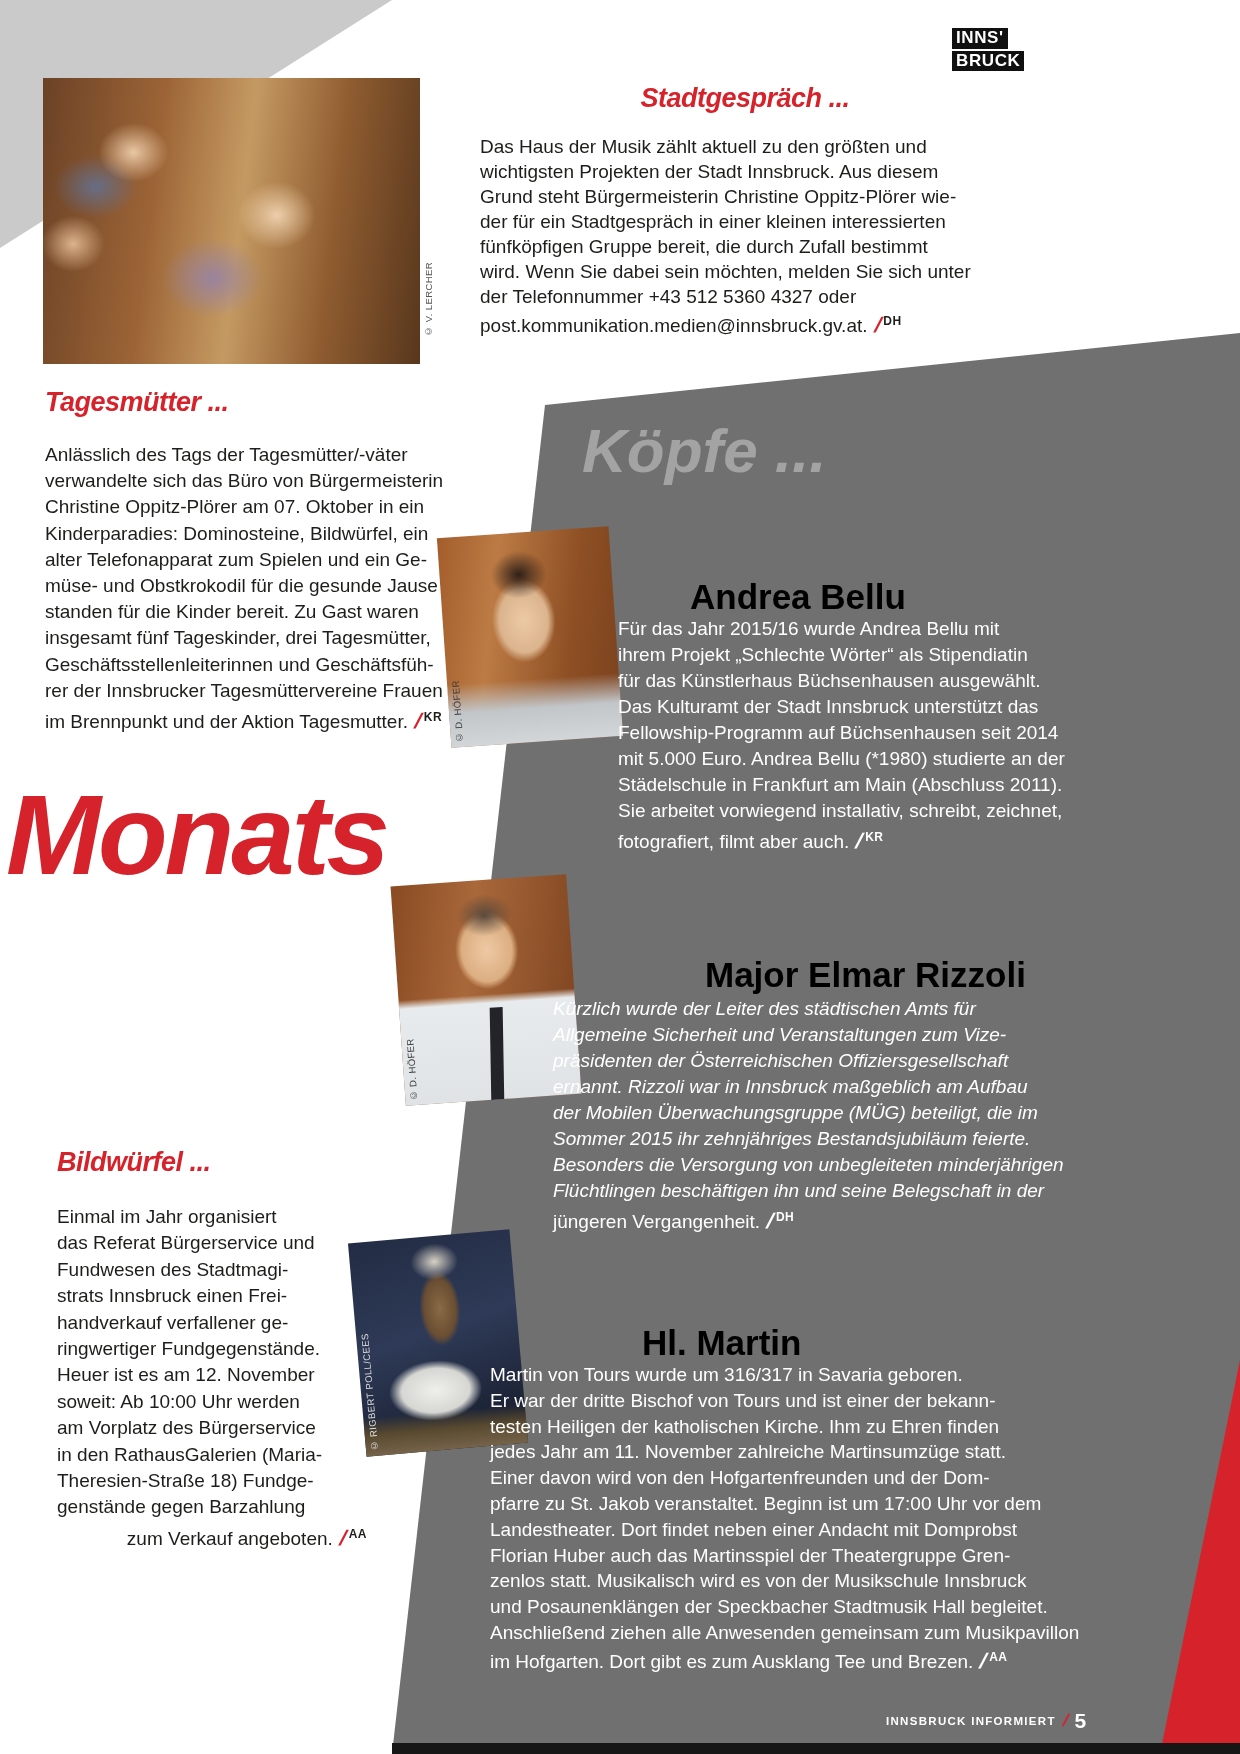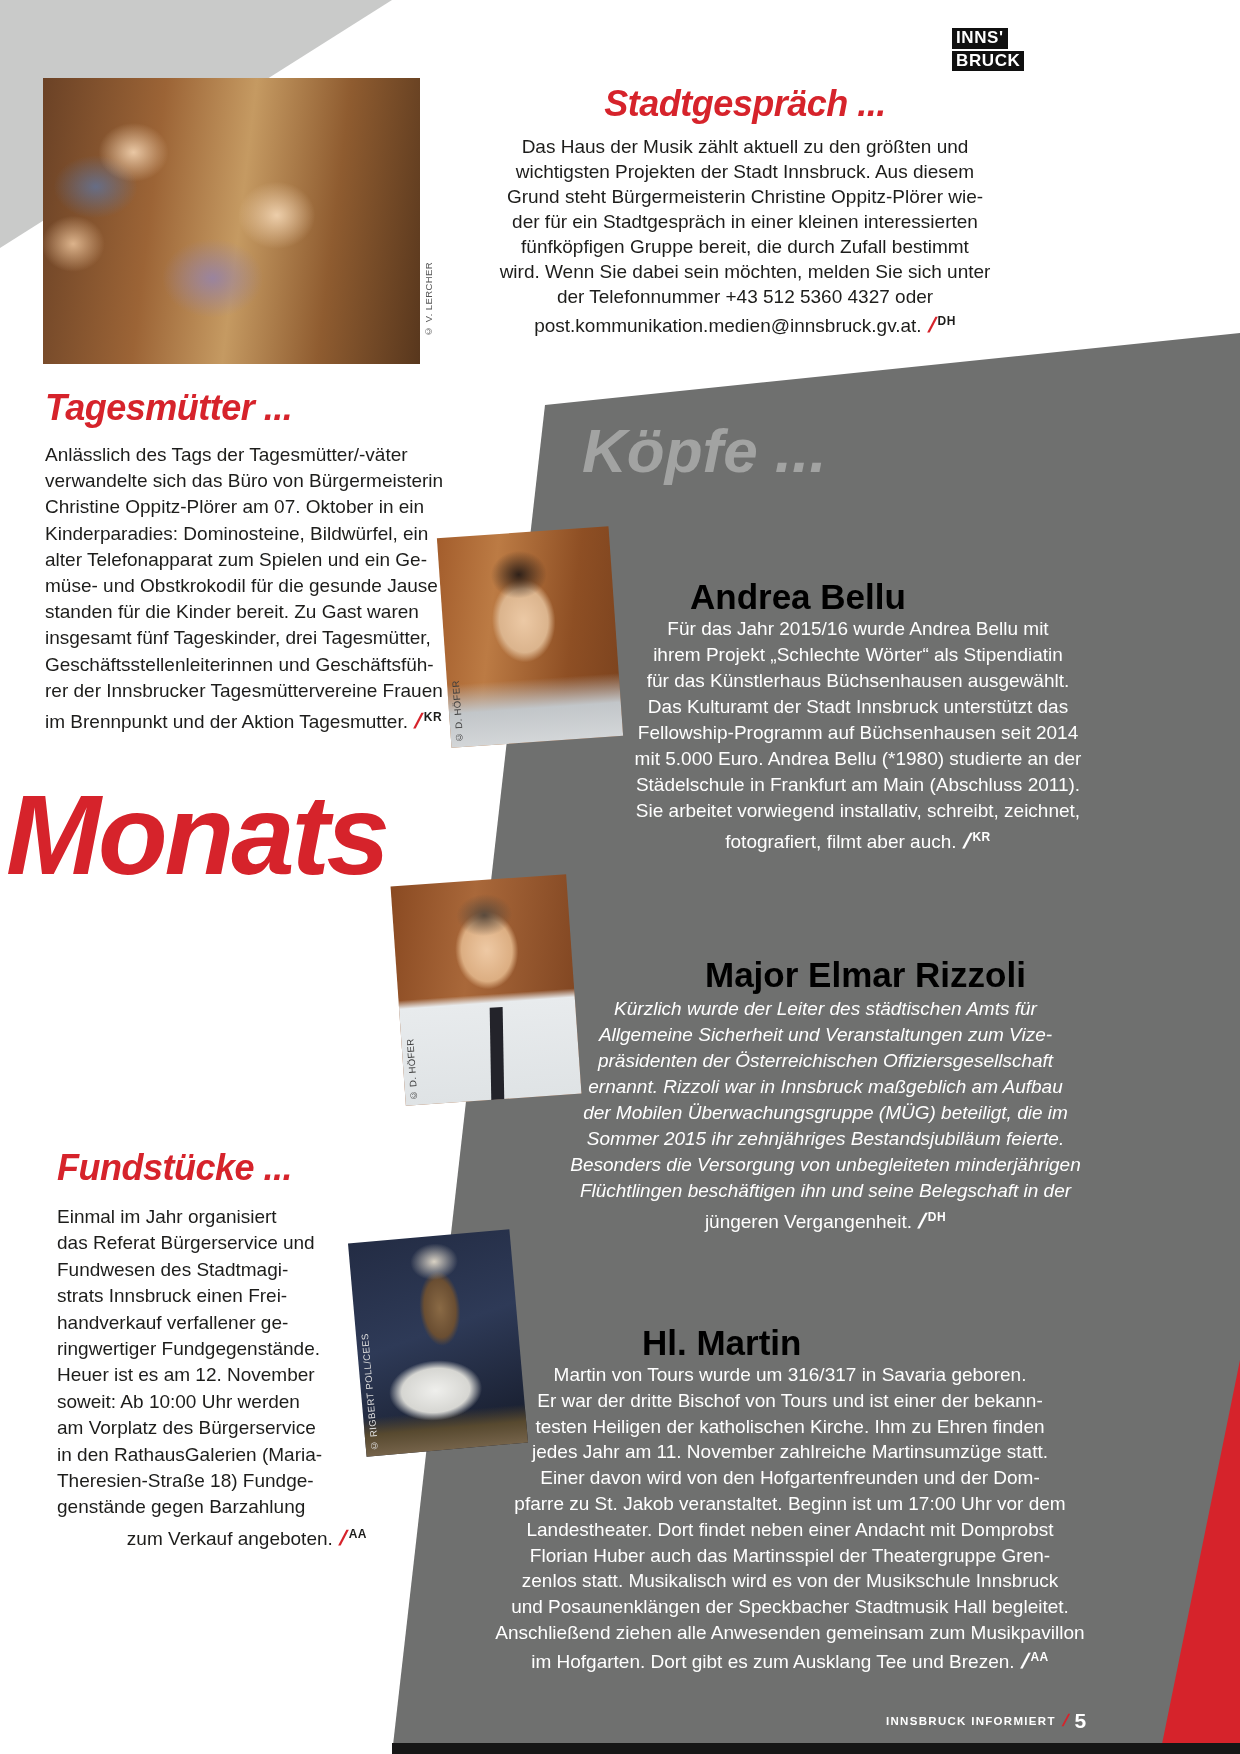--- a/index.html
+++ b/index.html
@@ -24,32 +24,32 @@
   .red-wedge{left:0;top:0;width:1240px;height:1754px;background:var(--red);
     clip-path:polygon(1240px 1360px,1240px 1754px,1160px 1754px);z-index:2;}
   .bottom-bar{left:392px;top:1743px;width:848px;height:11px;background:#161616;z-index:4;}
 
   
   .logo{left:952px;top:28px;display:flex;flex-direction:column;align-items:flex-start;gap:2px;z-index:5;}
   .logo-line{background:#101010;color:#fff;font-weight:800;font-size:17px;line-height:1.1;
     padding:1px 4px;letter-spacing:.6px;}
 
   
-  .red-title{font-size:36px;font-weight:bold;font-style:italic;color:var(--red);
+  .red-title{font-size:27px;font-weight:bold;font-style:italic;color:var(--red);
     margin:0;letter-spacing:-.5px;line-height:1.1;}
   .white-name{font-size:35px;font-weight:bold;color:#000000;line-height:1.1;z-index:5;}
   .koepfe-title{left:582px;top:420px;font-size:62px;font-weight:bold;font-style:italic;
     color:var(--koepfe);line-height:1;z-index:5;}
   .monats{left:6px;top:778px;font-size:114px;font-weight:bold;font-style:italic;
     color:var(--red);line-height:1;letter-spacing:-3px;z-index:5;}
 
   
   .body{font-size:19px;line-height:26px;white-space:pre-line;z-index:5;}
   .lastline{font-size:19px;line-height:26px;z-index:5;}
-  .center{text-align:center;}
+  .center{}
   .white{color:#fff;}
   .slash{font-weight:800;font-style:italic;font-size:21px;margin:0 3px 0 7px;display:inline-block;transform:skewX(-8deg);}
   .slash::before{content:"/";}
   .on-white{color:var(--red);}
   .on-gray{color:#fff;}
   sup.initials{font-size:12px;font-weight:bold;letter-spacing:.5px;}
 
   
   .sec-stadt-title{left:480px;top:84px;width:530px;text-align:center;z-index:5;}
   .sec-stadt-body{left:480px;top:134px;width:530px;line-height:25px;z-index:5;}
@@ -195,21 +195,21 @@
 präsidenten der Österreichischen Offiziersgesellschaft
 ernannt. Rizzoli war in Innsbruck maßgeblich am Aufbau
 der Mobilen Überwachungsgruppe (MÜG) beteiligt, die im
 Sommer 2015 ihr zehnjähriges Bestandsjubiläum feierte.
 Besonders die Versorgung von unbegleiteten minderjährigen
 Flüchtlingen beschäftigen ihn und seine Belegschaft in der</div>
   <div class="abs lastline center white rizzoli-last">
     <span>jüngeren Vergangenheit.</span><span class="slash on-gray"></span><sup class="initials">DH</sup>
   </div>
 
-  <h2 class="abs red-title sec-fund-title">Fundstücke ...</h2>
+  <h2 class="abs red-title sec-fund-title">Bildwürfel ...</h2>
   <div class="abs body sec-fund-body">Einmal im Jahr organisiert
 das Referat Bürgerservice und
 Fundwesen des Stadtmagi-
 strats Innsbruck einen Frei-
 handverkauf verfallener ge-
 ringwertiger Fundgegenstände.
 Heuer ist es am 12. November
 soweit: Ab 10:00 Uhr werden
 am Vorplatz des Bürgerservice
 in den RathausGalerien (Maria-

